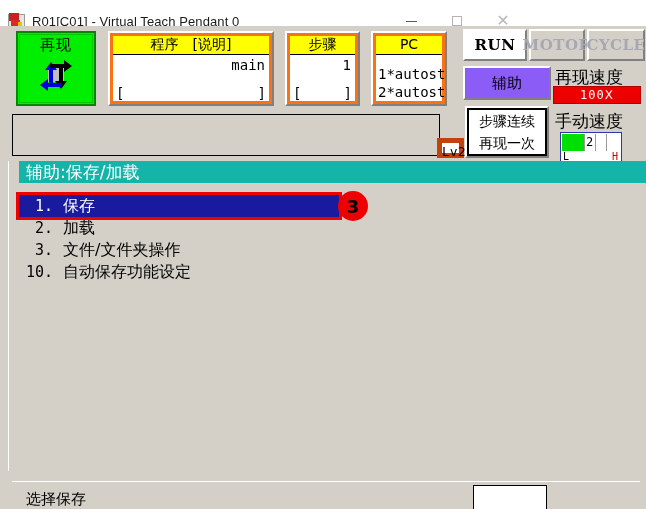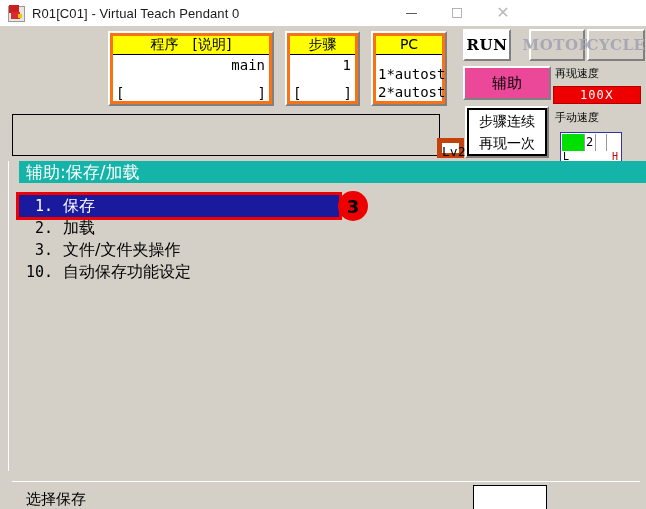--- a/index.html
+++ b/index.html
@@ -17,21 +17,21 @@
     position: relative;
     width: 646px;
     height: 509px;
     background: #ffffff;
     box-sizing: border-box;
   }
 
   
   .titlebar {
     position: absolute;
-    left: 0; top: 0;
+    left: 0; top: 8px;
     width: 526px; height: 26px;
     background: #ffffff;
     border-bottom: 4px solid #0ea5e9;
     display: flex;
     align-items: center;
   }
   .app-icon {
     width: 18px; height: 18px;
     margin-left: 7px; margin-right: 7px;
     position: relative;
@@ -248,21 +248,21 @@
   }
   .ind-off {
     background: #d4d0c8;
     color: #a8a8b4;
   }
 
   .aux-btn {
     position: absolute;
     left: 459px; top: 40px;
     width: 88px; height: 34px;
-    background: #ec4899;
+    background: #8b5cf6;
     display: flex;
     align-items: center;
     justify-content: center;
     font-family: "DejaVu Sans", sans-serif;
     font-size: 15px;
     color: #000;
   }
   .stepmode-box {
     position: absolute;
     left: 461px; top: 80px;
@@ -284,21 +284,21 @@
     font-size: 14px;
     line-height: 22px;
     text-align: center;
     color: #000;
     white-space: nowrap;
   }
 
   .speed-label {
     position: absolute;
     font-family: "DejaVu Sans", sans-serif;
-    font-size: 11px;
+    font-size: 17px;
     color: #000;
     white-space: nowrap;
   }
   .speed-red {
     position: absolute;
     left: 549px; top: 60px;
     width: 88px; height: 18px;
     background: #ee0000;
     border: 1px solid #b00000;
     box-sizing: border-box;
@@ -474,20 +474,38 @@
           <span class="glyph-max"></span>
         </div>
       <div class="win-btn">
           <span class="glyph-close">✕</span>
         </div>
     </div>
   </div>
 
   <div class="pendant">
 
+    <div class="mode-btn">
+      <div class="mode-btn-inner">
+        <div class="mode-label">再现</div>
+        <div class="cycle-icon">
+          <div class="sq"></div>
+          <svg width="40" height="36" viewBox="0 0 40 36" style="position:absolute;left:0;top:0;">
+
+            <path d="M13 26 L13 12 L9 12 L15 4 L21 12 L17 12 L17 26 Z" fill="#0000dd"></path>
+
+            <path d="M27 9 L27 23 L31 23 L25 31 L19 23 L23 23 L23 9 Z" fill="#000000"></path>
+
+            <path d="M26 25 L12 25 L12 21 L4 27 L12 33 L12 29 L26 29 Z" fill="#0000dd"></path>
+
+            <path d="M14 10 L28 10 L28 14 L36 8 L28 2 L28 6 L14 6 Z" fill="#000000"></path>
+          </svg>
+        </div>
+      </div>
+    </div>
 
     <div class="panel raised" style="left:104px; top:5px; width:166px; height:75px;">
       <div class="panel-frame">
         <div class="panel-head">程序　[说明]</div>
         <div class="panel-body">
           <div class="panel-val-right">main</div>
           <div class="panel-brackets">
             <span>[</span>
             <span>]</span>
           </div>
@@ -516,21 +534,21 @@
           <div class="panel-line">2*autost</div>
         </div>
       </div>
     </div>
 
     <div class="msg-bar">
       <span></span>
     </div>
     <div class="lv-badge">Lv2</div>
 
-    <div class="ind-btn raised ind-on" style="left:459px; width:48px;">
+    <div class="ind-btn raised ind-on" style="left:459px; width:64px;">
       <span>RUN</span>
     </div>
     <div class="ind-btn raised ind-off" style="left:525px; width:56px;">
       <span>MOTOR</span>
     </div>
     <div class="ind-btn raised ind-off" style="left:583px; width:58px;">
       <span>CYCLE</span>
     </div>
 
     <div class="aux-btn raised">

